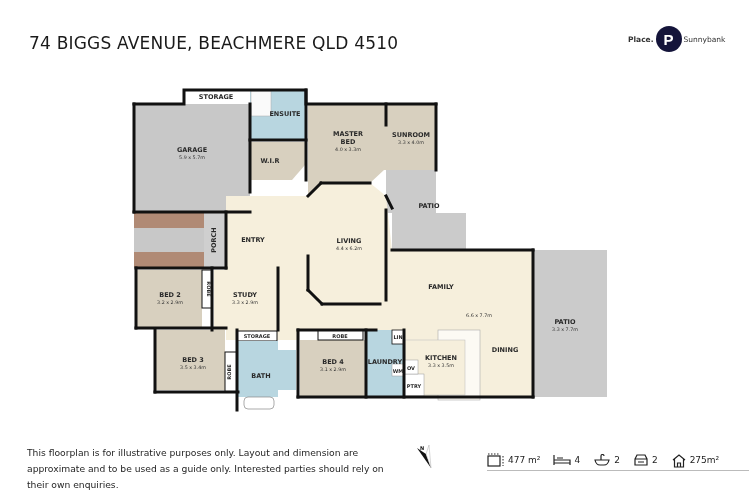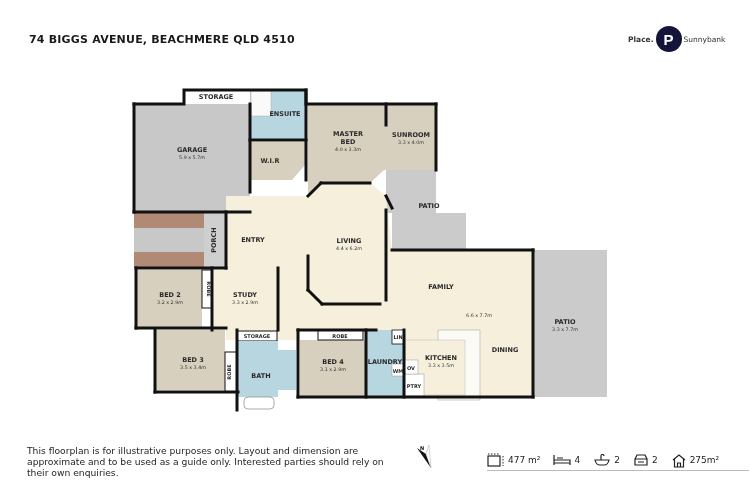--- a/index.html
+++ b/index.html
@@ -1,21 +1,21 @@
 <!DOCTYPE html>
 <html><head>
 <meta charset="utf-8">
 <style>
   html,body{margin:0;padding:0;background:#ffffff;}
   body{width:750px;height:500px;position:relative;overflow:hidden;font-family:"DejaVu Sans","Liberation Sans",sans-serif;color:#1f1f1f;}
-  .title{position:absolute;left:29px;top:33px;font-size:11px;font-weight:bold;letter-spacing:0.2px;color:#1a1a1a;}
+  .title{position:absolute;left:29px;top:33px;font-size:17px;font-weight:normal;letter-spacing:0.2px;color:#1a1a1a;}
   .brand{position:absolute;left:628px;top:26px;height:26px;display:flex;align-items:center;gap:2px;font-size:7.5px;color:#333;}
   .brand .p{width:26px;height:26px;border-radius:50%;background:#14143a;color:#fff;display:flex;align-items:center;justify-content:center;font-weight:bold;font-size:15px;font-family:"Liberation Sans",sans-serif;}
   .brand .place{font-weight:bold;}
-  .disclaimer{position:absolute;left:27px;top:445px;width:380px;font-size:9.2px;line-height:11px;color:#1f1f1f;}
+  .disclaimer{position:absolute;left:27px;top:445px;width:380px;font-size:9.2px;line-height:16px;color:#1f1f1f;}
   .stats{position:absolute;left:487px;top:450px;width:262px;height:20px;border-bottom:1px solid #bbb;display:flex;align-items:center;font-size:9px;color:#222;}
   .stat{display:flex;align-items:center;gap:3px;margin-right:13px;}
   .stat:last-child{margin-right:0;}
   .compass{position:absolute;left:415px;top:444px;width:25px;height:30px;}
   svg text{font-family:"DejaVu Sans","Liberation Sans",sans-serif;}
   .plan{position:absolute;left:0;top:0;}
 </style>
 </head>
 <body>
 

